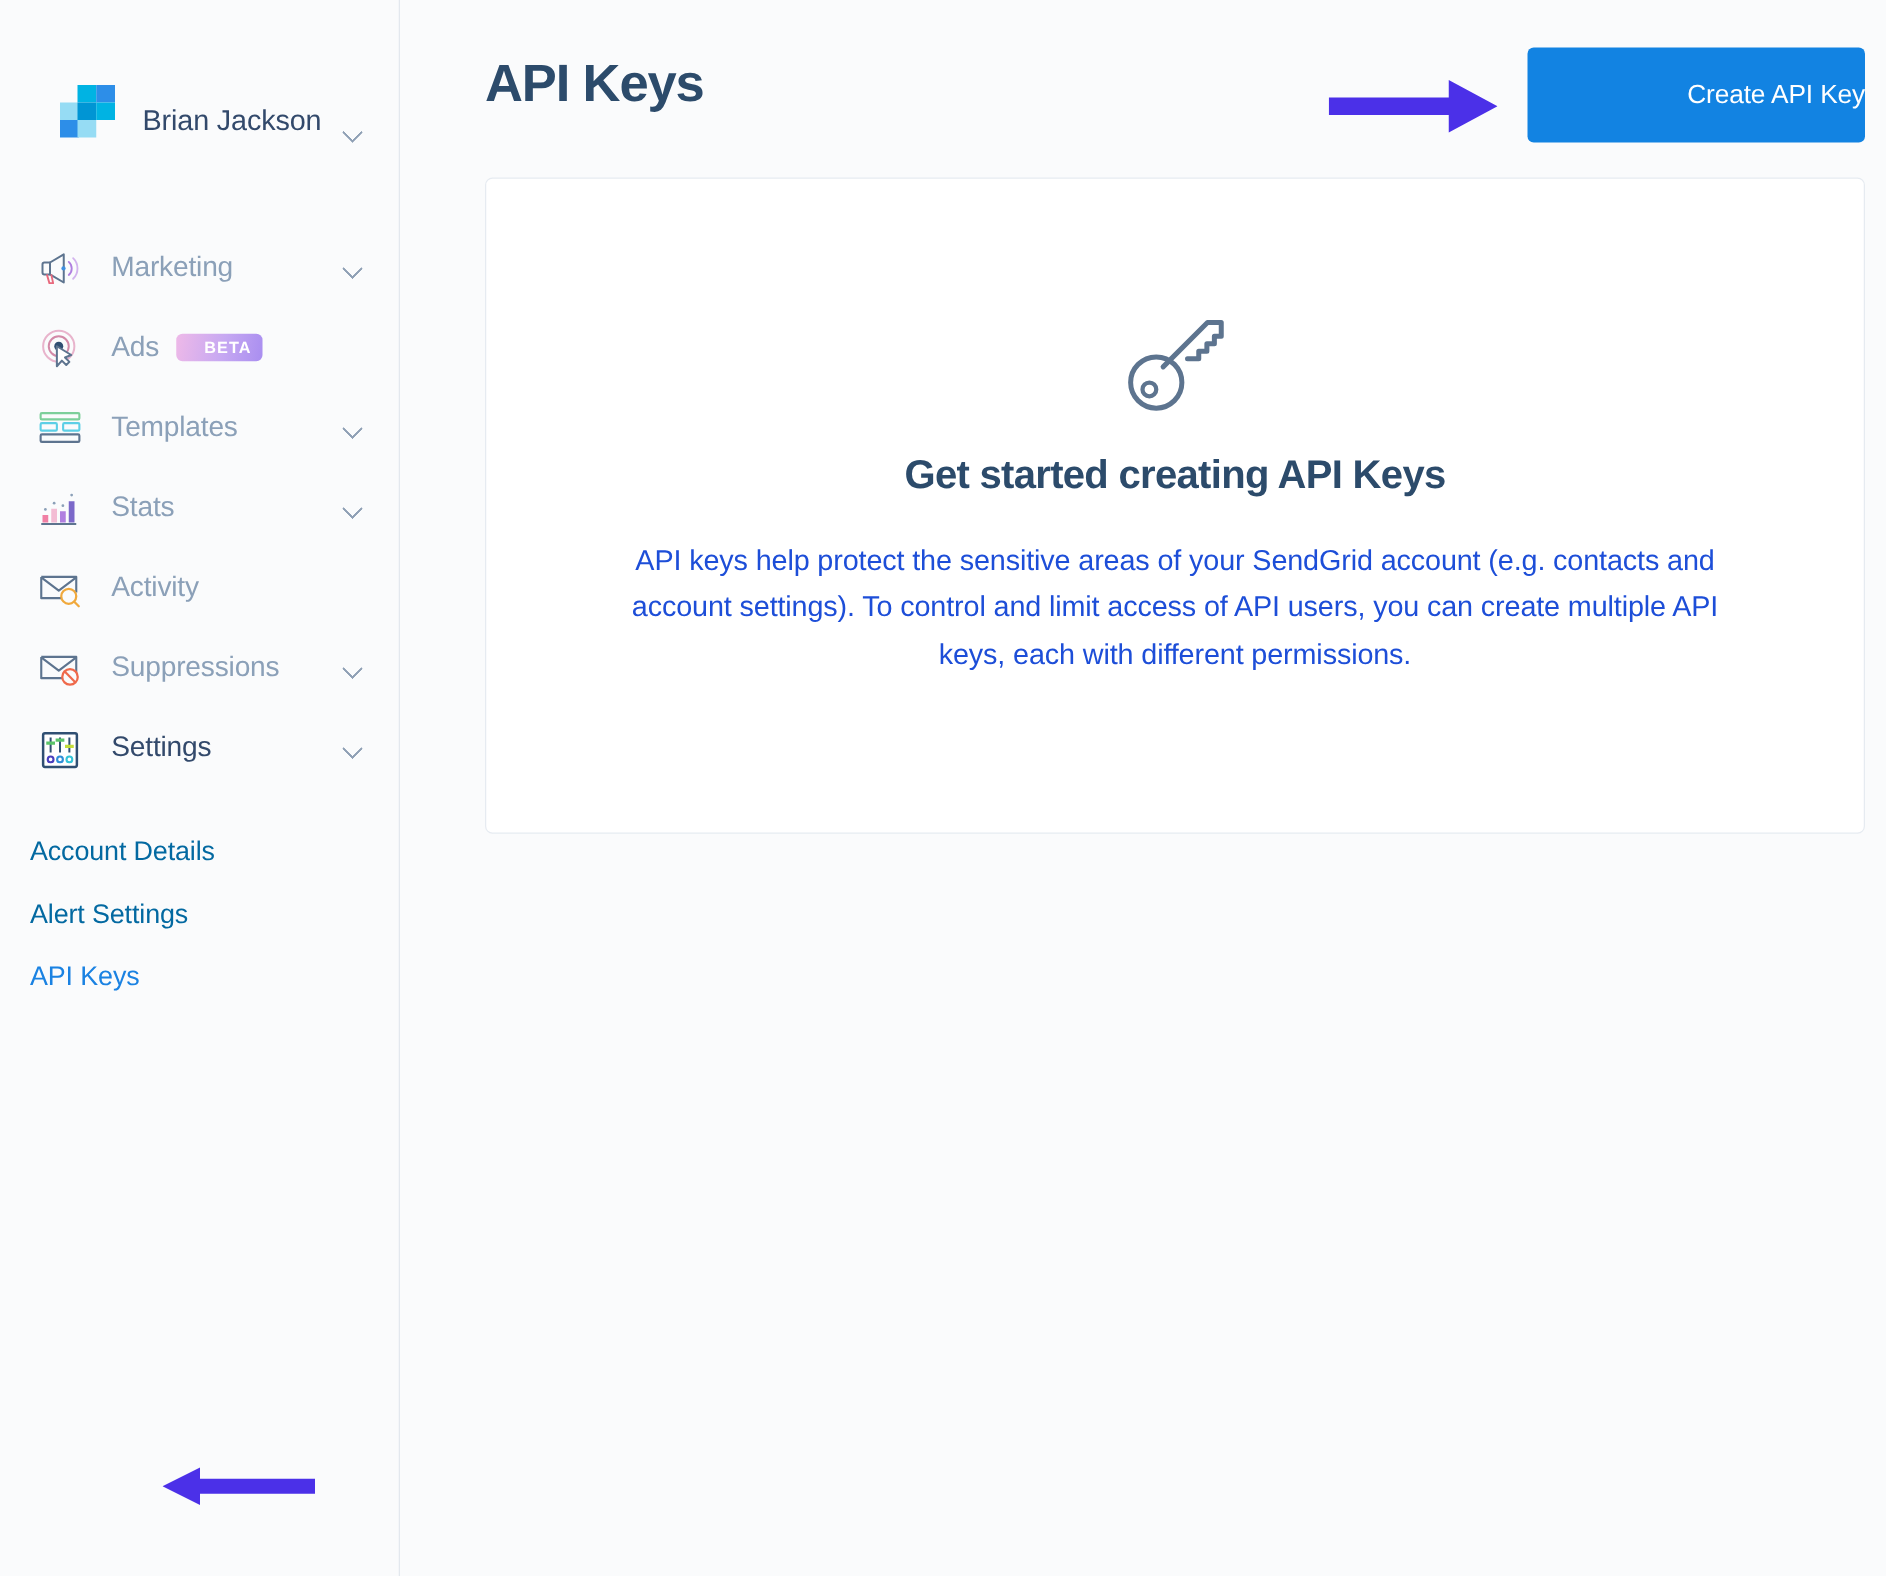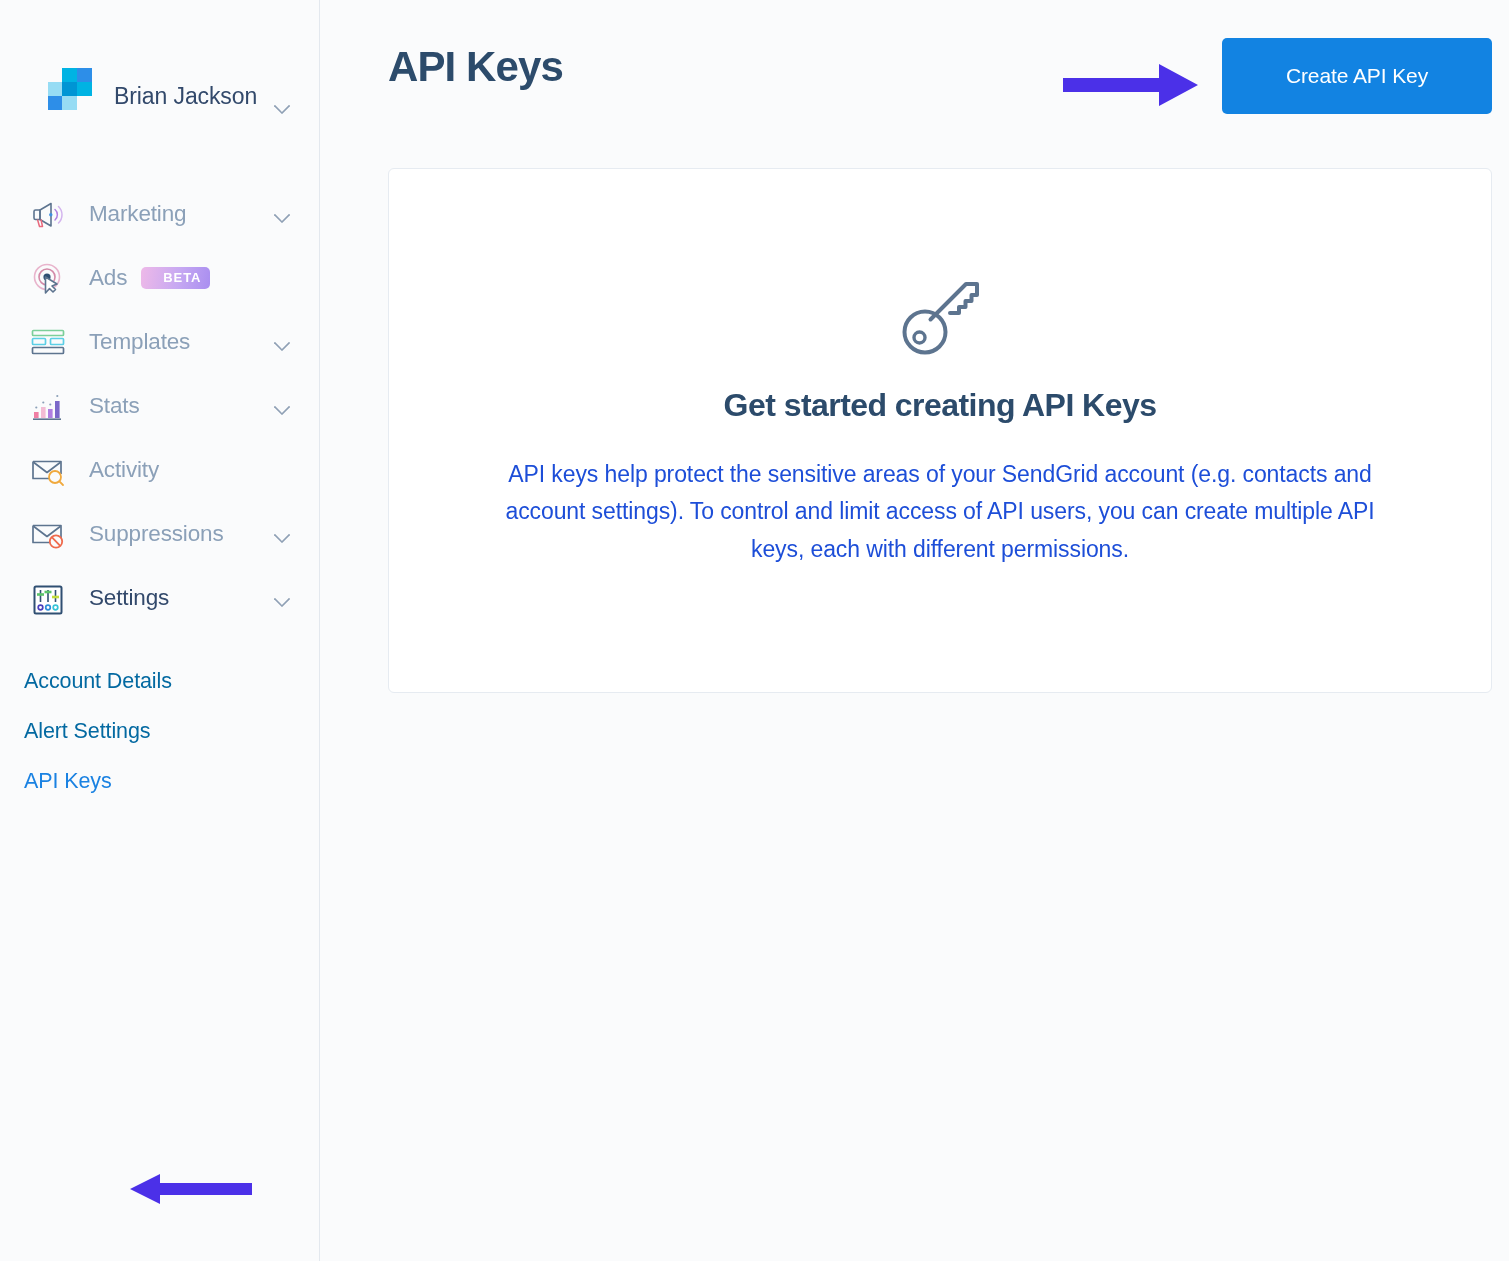--- a/index.html
+++ b/index.html
@@ -165,24 +165,25 @@
     background: #1283e2;
     color: #ffffff;
     font-size: 21px;
     letter-spacing: -0.1px;
     border: none;
     border-radius: 5px;
     width: 270px;
     height: 76px;
     cursor: pointer;
     font-family: "Liberation Sans", sans-serif;
+    text-align: right;
   }
 
   .card {
-    margin: 28px 17px 0 68px;
+    margin: 2px 17px 0 68px;
     background: #ffffff;
     border: 1px solid #e6ebf1;
     border-radius: 6px;
     height: 525px;
     display: flex;
     flex-direction: column;
     align-items: center;
     justify-content: flex-start;
     padding-top: 100px;
   }

